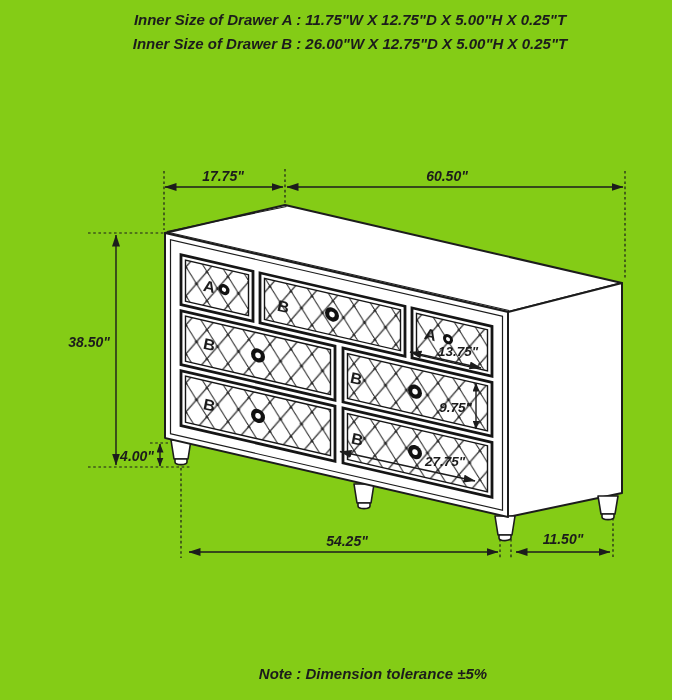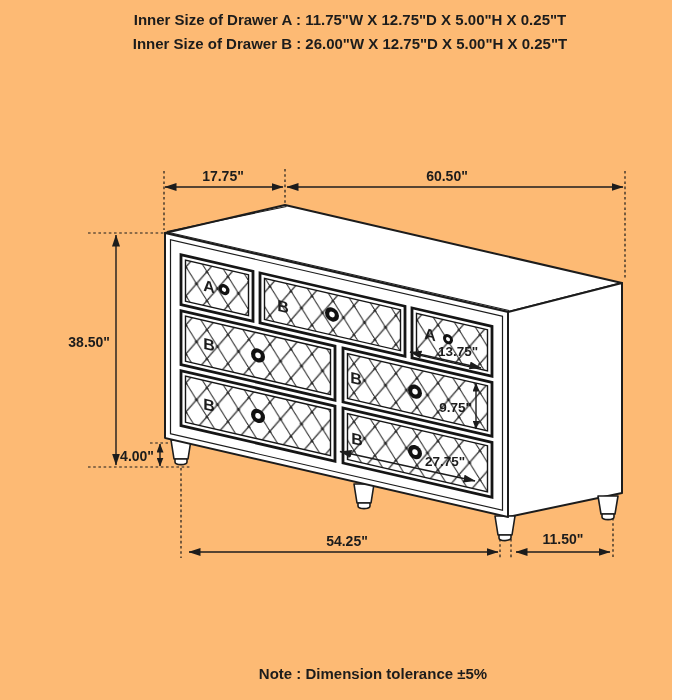--- a/index.html
+++ b/index.html
@@ -1,17 +1,17 @@
 <!DOCTYPE html>
 <html><head>
 <meta charset="utf-8">
 <style>
   html,body{margin:0;padding:0;background:#ffffff;}
-  .stage{position:relative;width:672px;height:700px;background:#fdba74;overflow:hidden;
-         font-family:"Liberation Sans",sans-serif;}
+  .stage{position:relative;width:672px;height:700px;background:#84cc16;overflow:hidden;
+         font-family:"Liberation Sans",sans-serif;font-style:italic;}
   svg text{font-family:"Liberation Sans",sans-serif;font-weight:bold;fill:#1c1c1c;}
   .hdr{font-size:15px;}
   .note{font-size:15px;}
   .dim{font-size:14px;}
   .dim-sm{font-size:13.5px;}
   .drawer-letter{font-size:16px;}
   .dashed{stroke:#1c1c1c;fill:none;stroke-width:1.2;stroke-dasharray:2.6 2.6;}
   .dimline{stroke:#1c1c1c;fill:none;stroke-width:1.4;}
   .face{fill:#ffffff;stroke:#1c1c1c;stroke-width:2;stroke-linejoin:round;}
   .band{stroke:#1c1c1c;stroke-width:1.1;fill:none;}

